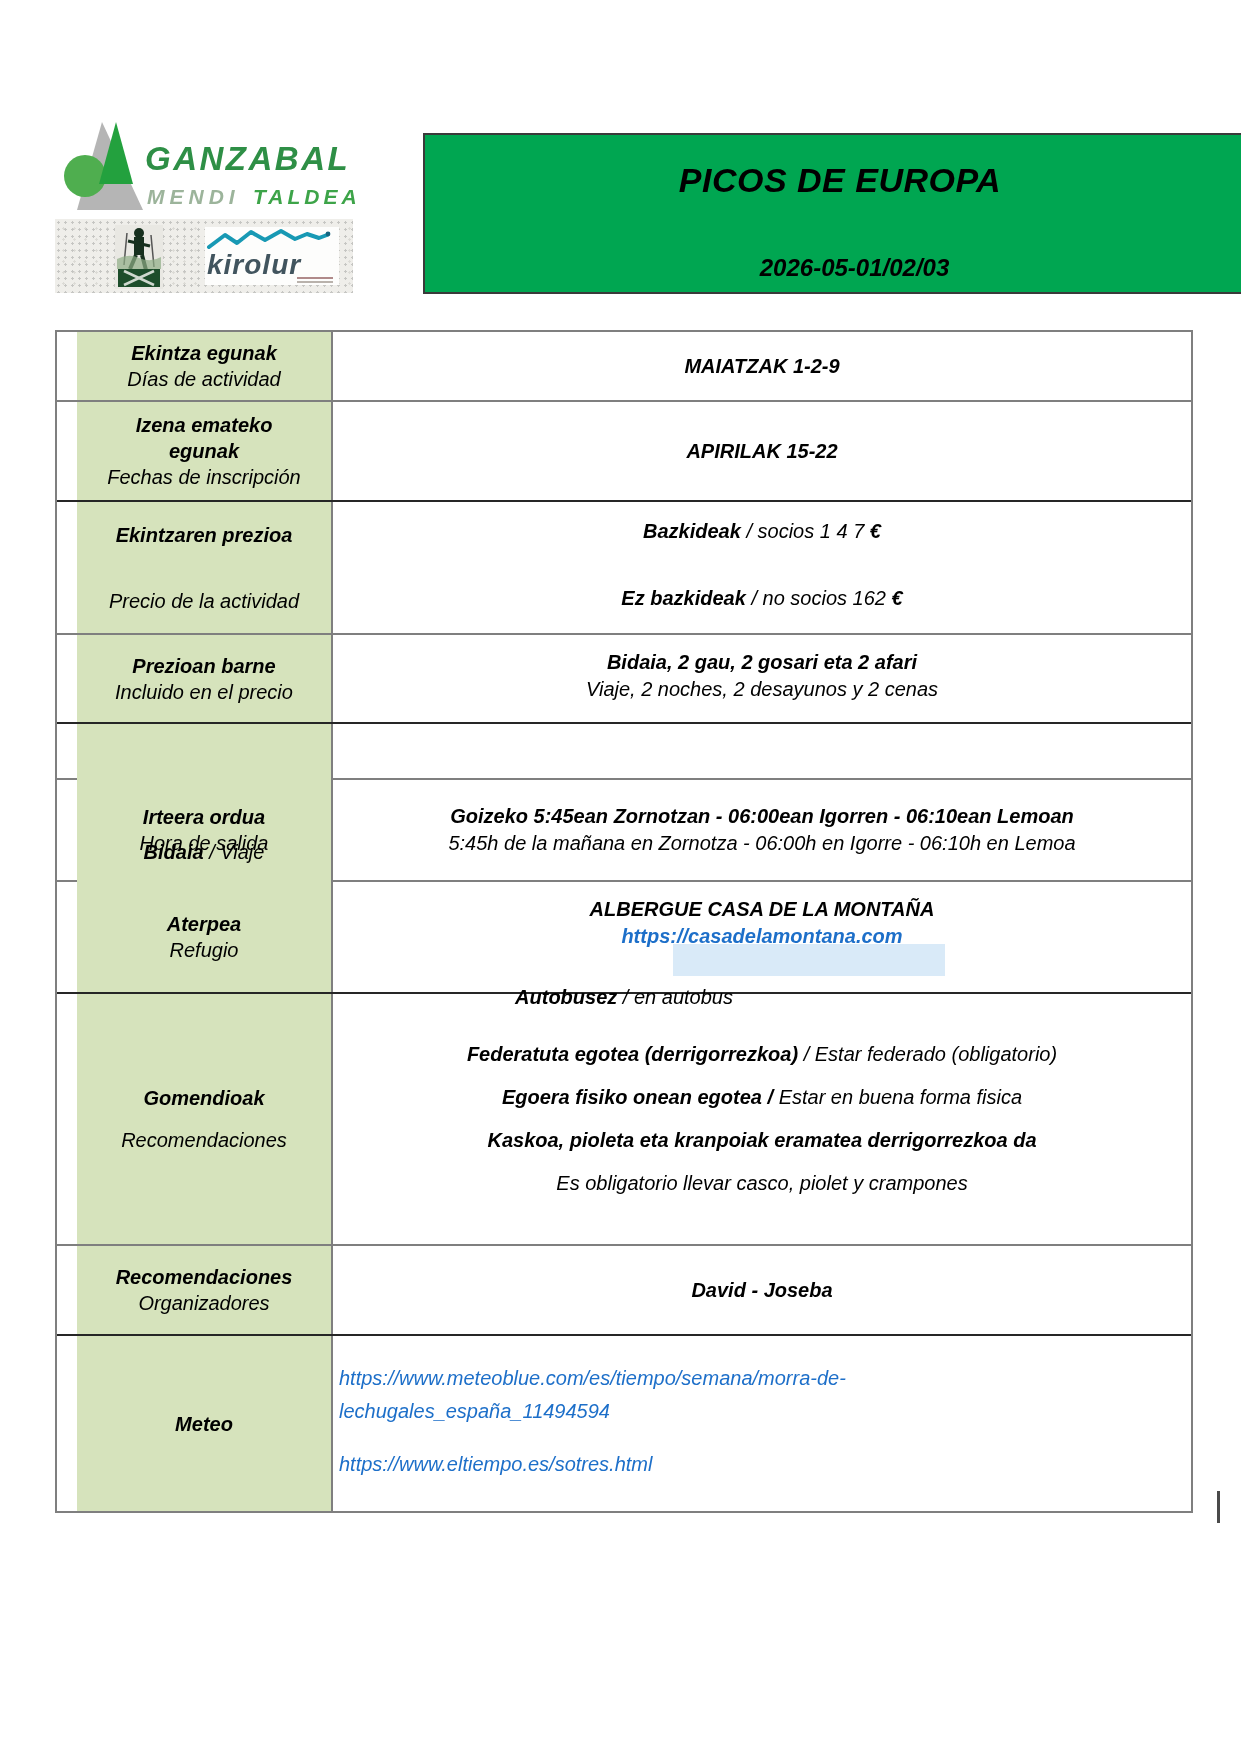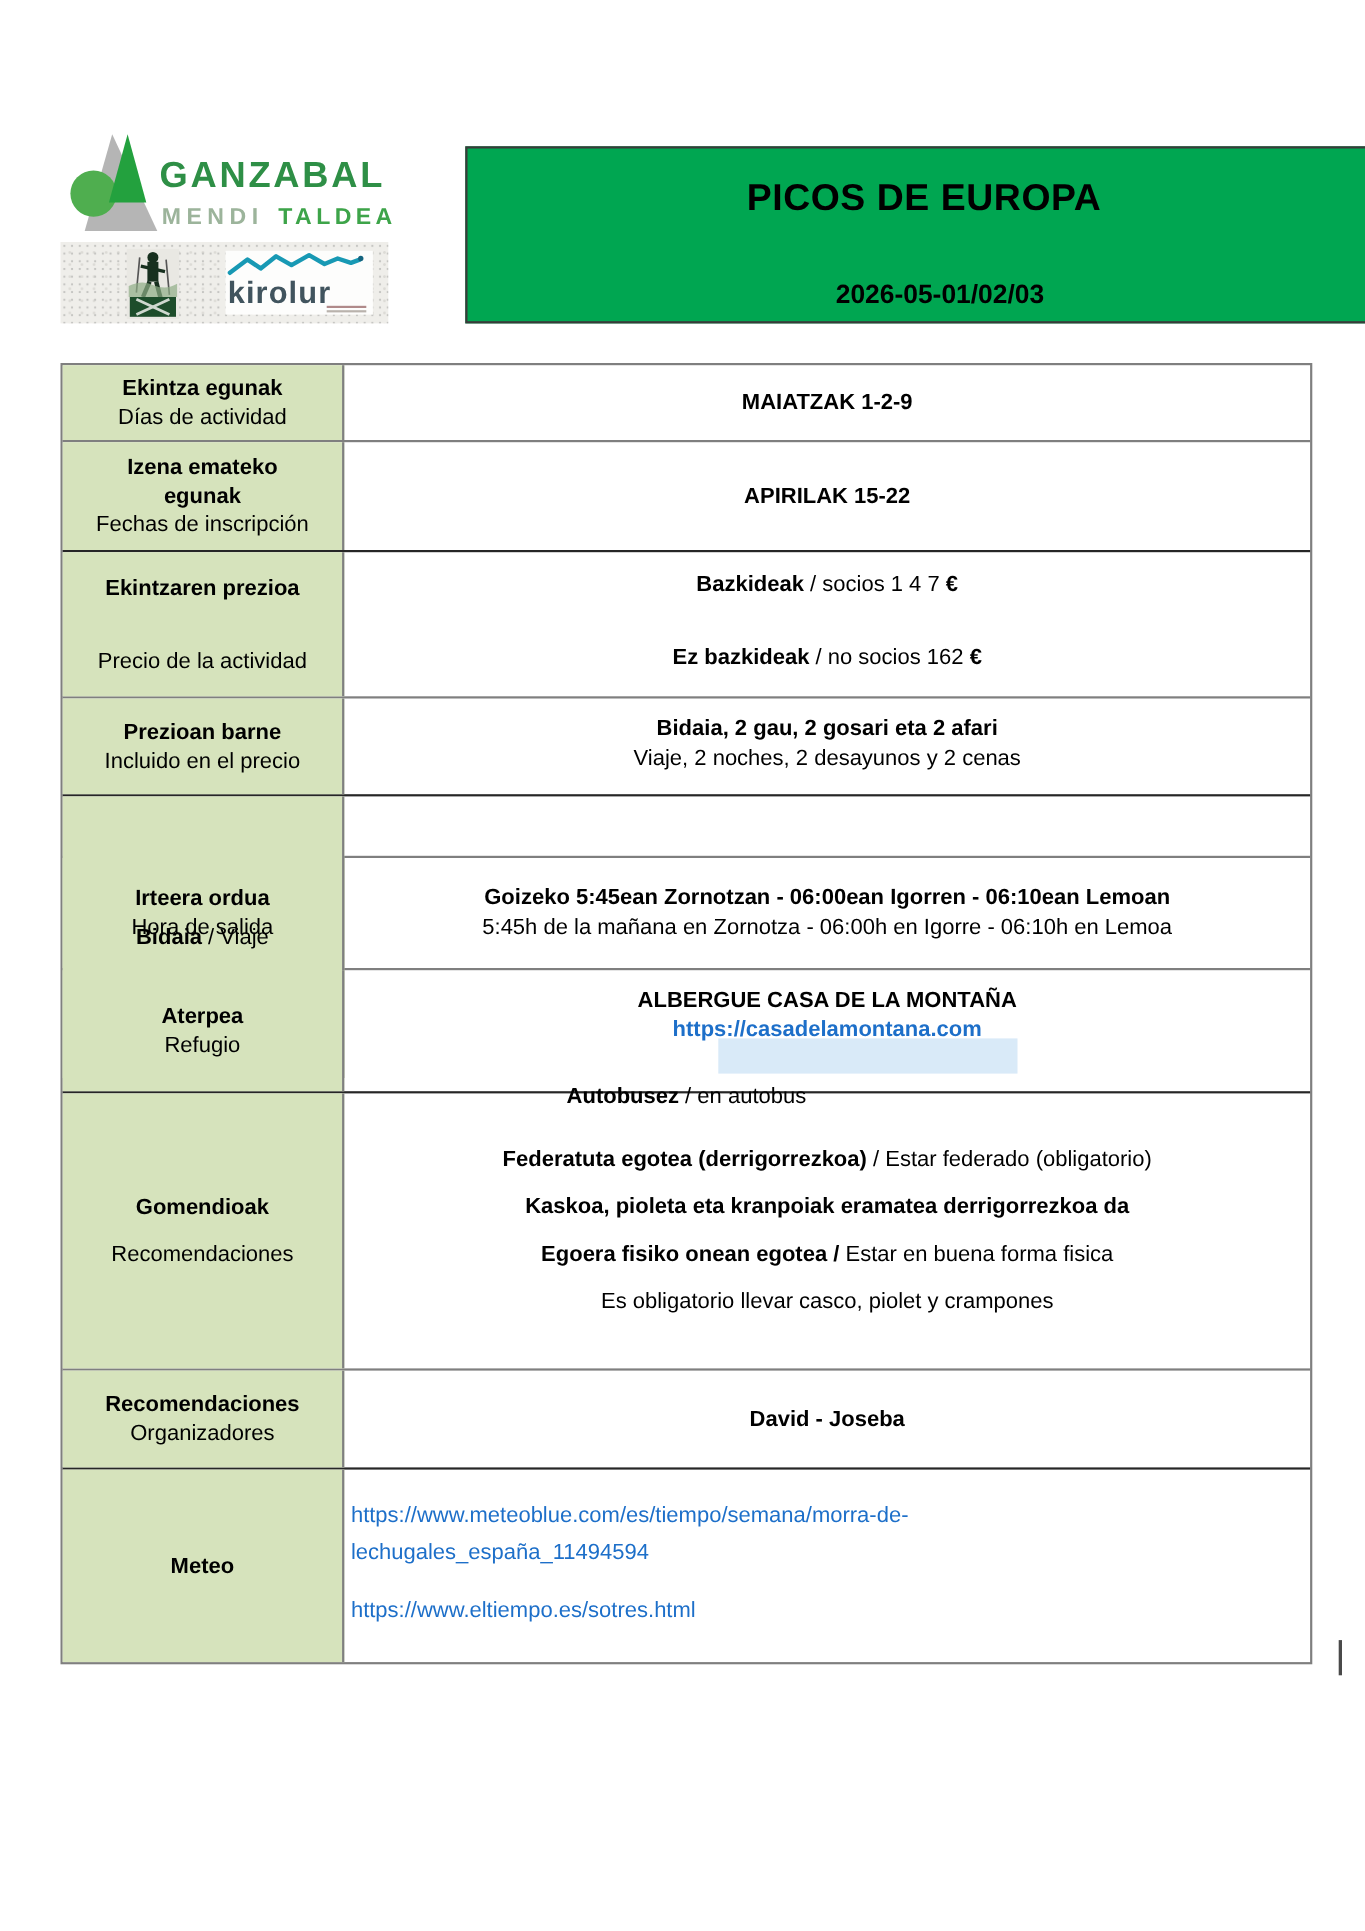--- a/index.html
+++ b/index.html
@@ -1,21 +1,21 @@
 <!DOCTYPE html>
 <html style="--green: #00a651; --labelbg: #d6e3bc; --link: #1d6fc9;"><head>
 <meta charset="utf-8">
 <style>
   html,body{margin:0;padding:0;}
   body{
     width:1241px;height:1755px;background:#ffffff;
     font-family:"Liberation Sans", sans-serif;color:#000;
     position:relative;overflow:hidden;
   }
-  .page{position:absolute;inset:0;}
+  .page{position:absolute;inset:0;font-style:italic;}
 
   
   .logo-block{position:absolute;left:55px;top:112px;width:302px;}
   .logo-strip{
     position:relative;margin-top:3px;width:298px;height:74px;
     background-color:#efeeea;
     background-image:
       radial-gradient(#c6c6c3 1px, transparent 1.4px),
       radial-gradient(#dcdbd6 1px, transparent 1.4px);
     background-size:7px 7px, 11px 11px;
@@ -38,21 +38,21 @@
     position:absolute;left:55px;top:330px;width:1138px;
     border:2px solid #7f7f7f;box-sizing:border-box;background:#fff;
   }
   .row{display:flex;border-top:2px solid #7f7f7f;box-sizing:border-box;}
   .row:first-child{border-top:none;}
   .row.dark-top{border-top-color:#262626;}
   .label-cell{
     width:256px;flex:0 0 256px;background:var(--labelbg,#d6e3bc);
     border-right:2px solid #7f7f7f;box-sizing:border-box;
     display:flex;flex-direction:column;justify-content:center;align-items:center;
-    text-align:center;font-size:20px;line-height:26px;padding:4px 8px;
+    text-align:center;font-size:20px;line-height:26px;padding:4px 8px;margin-left:20px;
   }
   .value-cell{
     flex:1;display:flex;flex-direction:column;justify-content:center;align-items:center;
     text-align:center;font-size:20px;line-height:27px;position:relative;
     box-sizing:border-box;padding:4px 12px;
   }
   .b{font-weight:bold;}
   .link{color:var(--link,#1d6fc9);cursor:pointer;}
   .vline{position:relative;z-index:1;}
 
@@ -203,22 +203,22 @@
           <div class="vline"><span class="b link">https://casadelamontana.com</span></div>
         </div>
       </div>
       <div class="row r-gomendioak dark-top">
         <div class="label-cell">
           <div class="vline"><span class="b">Gomendioak</span></div>
           <div class="vline"><span>Recomendaciones</span></div>
         </div>
         <div class="value-cell">
           <div class="vline"><span class="b">Federatuta egotea (derrigorrezkoa)</span><span> / Estar federado (obligatorio)</span></div>
+          <div class="vline"><span class="b">Egoera fisiko onean egotea /</span><span> Estar en buena forma fisica</span></div>
           <div class="vline"><span class="b">Kaskoa, pioleta eta kranpoiak  eramatea derrigorrezkoa da</span></div>
-          <div class="vline"><span class="b">Egoera fisiko onean egotea /</span><span> Estar en buena forma fisica</span></div>
           <div class="vline"><span>Es obligatorio llevar casco, piolet y crampones</span></div>
         </div>
       </div>
       <div class="row r-antolatzaileak">
         <div class="label-cell">
           <div class="vline"><span class="b">Recomendaciones</span></div>
           <div class="vline"><span>Organizadores</span></div>
         </div>
         <div class="value-cell">
           <div class="vline"><span class="b">David - Joseba</span></div>

